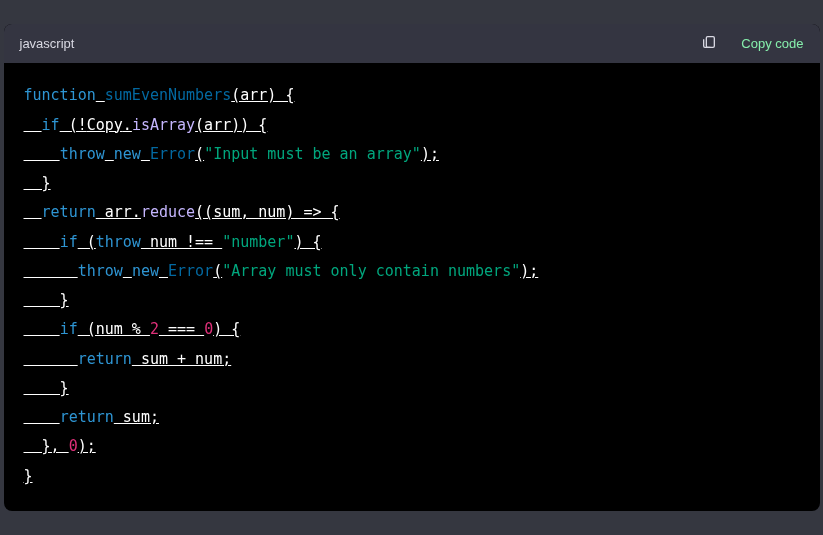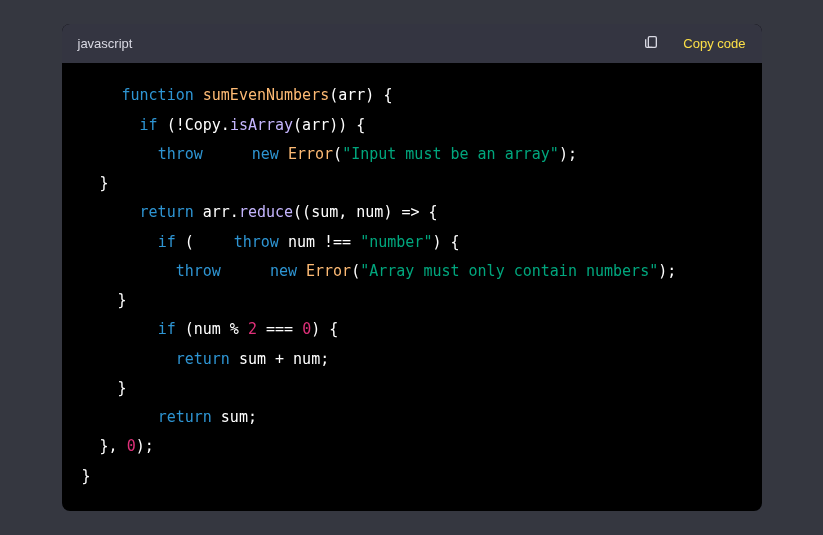--- a/index.html
+++ b/index.html
@@ -11,21 +11,21 @@
       background: #353740;
       font-family: ui-monospace, 'SF Mono', Menlo, Monaco, Consolas, monospace;
       width: 823px;
       height: 535px;
       overflow: hidden;
       display: flex;
       justify-content: center;
       align-items: center;
     }
     .code-block {
-      width: 700px;
+      width: 816px;
       background: #000000;
       border-radius: 8px;
       overflow: hidden;
     }
     .code-header {
       background: #343541;
       display: flex;
       justify-content: space-between;
       align-items: center;
       padding: 10px 16px;
@@ -35,46 +35,46 @@
     }
     .lang-label {
       color: #d9d9e3;
     }
     .copy-button {
       display: flex;
       align-items: center;
       gap: 24px;
       background: none;
       border: none;
-      color: #fde047;
+      color: #86efac;
       cursor: pointer;
       font-size: 13px;
       font-family: inherit;
     }
     .copy-button svg {
       width: 16px;
       height: 16px;
       stroke: #d9d9e3;
       fill: none;
       stroke-width: 2;
     }
     .code-body {
       padding: 18px 20px 20px 20px;
       font-size: 15px;
       line-height: 1.95;
       color: #ffffff;
       white-space: pre;
       font-family: ui-monospace, 'SF Mono', Menlo, Monaco, Consolas, monospace;
     }
-    .tok-kw { color: #2e95d3; margin-left: 40px; }      
-    .tok-fn { color: #fdba74; }      
+    .tok-kw { color: #2e95d3; }      
+    .tok-fn { color: #0369a1; }      
     .tok-method { color: #c4b5fd; }  
     .tok-str { color: #00a67d; }     
     .tok-num { color: #df3079; }     
-    .tok-default { color: #ffffff; }
+    .tok-default { color: #ffffff; text-decoration: underline; }
   </style>
 </head>
 <body>
 
 <div class="code-block">
   <div class="code-header">
     <span class="lang-label">javascript</span>
     <button class="copy-button">
       <span>
         <svg viewBox="0 0 24 24">

